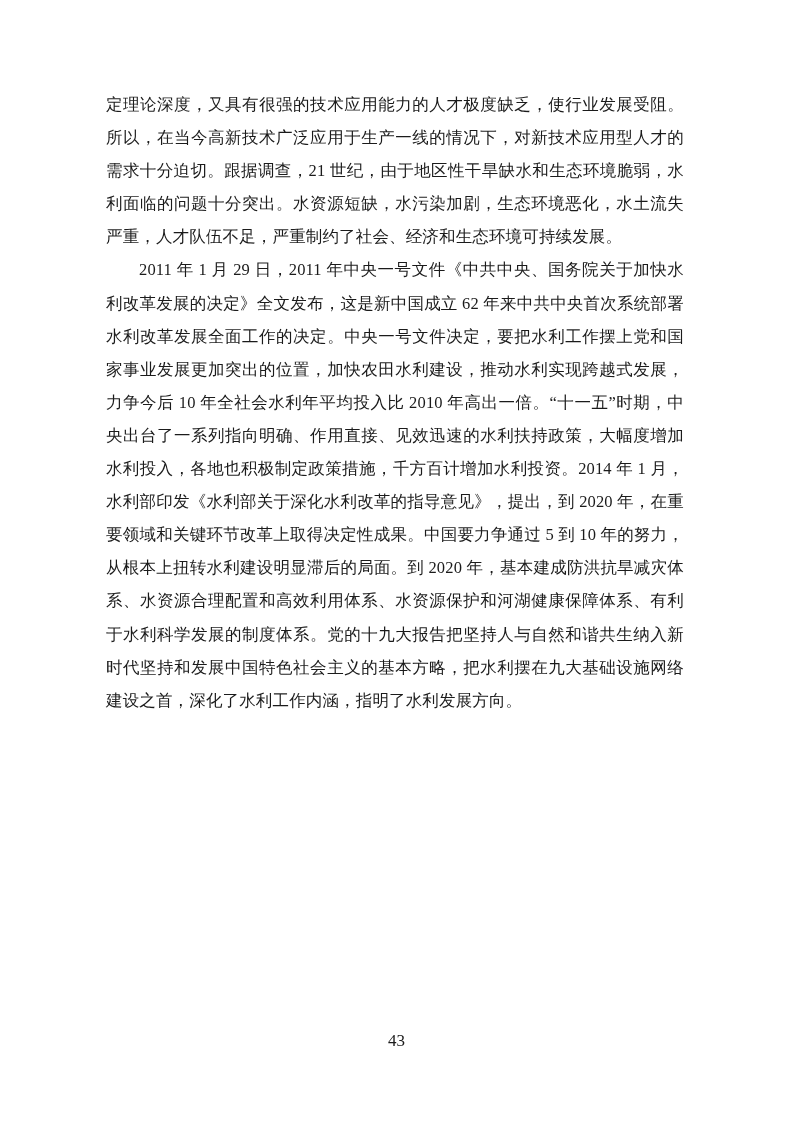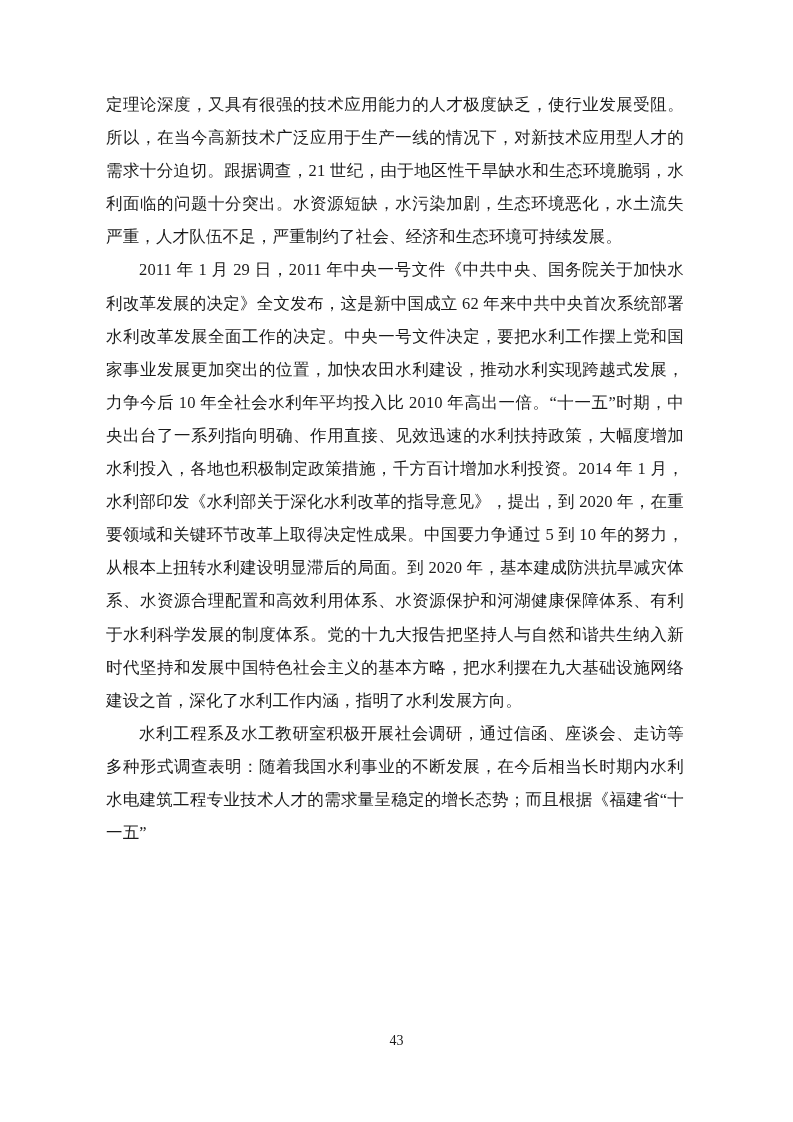--- a/index.html
+++ b/index.html
@@ -39,29 +39,28 @@
     text-indent: 0;
   }
   .footer {
     position: absolute;
     top: 1031px;
     left: 0;
     width: 100%;
     text-align: center;
   }
   .page-number {
-    font-size: 14px;
+    font-size: 17px;
     color: #1b1b1b;
   }
 </style>
 </head>
 <body>
 
 <div class="page">
   <div class="content">
     <p class="para no-indent">定理论深度，又具有很强的技术应用能力的人才极度缺乏，使行业发展受阻。所以，在当今高新技术广泛应用于生产一线的情况下，对新技术应用型人才的需求十分迫切。跟据调查，21 世纪，由于地区性干旱缺水和生态环境脆弱，水利面临的问题十分突出。水资源短缺，水污染加剧，生态环境恶化，水土流失严重，人才队伍不足，严重制约了社会、经济和生态环境可持续发展。</p>
     <p class="para">2011 年 1 月 29 日，2011 年中央一号文件《中共中央、国务院关于加快水利改革发展的决定》全文发布，这是新中国成立 62 年来中共中央首次系统部署水利改革发展全面工作的决定。中央一号文件决定，要把水利工作摆上党和国家事业发展更加突出的位置，加快农田水利建设，推动水利实现跨越式发展，力争今后 10 年全社会水利年平均投入比 2010 年高出一倍。“十一五”时期，中央出台了一系列指向明确、作用直接、见效迅速的水利扶持政策，大幅度增加水利投入，各地也积极制定政策措施，千方百计增加水利投资。2014 年 1 月，水利部印发《水利部关于深化水利改革的指导意见》，提出，到 2020 年，在重要领域和关键环节改革上取得决定性成果。中国要力争通过 5 到 10 年的努力，从根本上扭转水利建设明显滞后的局面。到 2020 年，基本建成防洪抗旱减灾体系、水资源合理配置和高效利用体系、水资源保护和河湖健康保障体系、有利于水利科学发展的制度体系。党的十九大报告把坚持人与自然和谐共生纳入新时代坚持和发展中国特色社会主义的基本方略，把水利摆在九大基础设施网络建设之首，深化了水利工作内涵，指明了水利发展方向。</p>
-    <p class="para">水利工程系及水工教研室积极开展社会调研，通过信函、座谈会、走访等多种形式调查表明：随着我国水利事业的不断发展，在今后相当长时期内水利水电建筑工程专业技术人才的需求量呈稳定的增长态势；而且根据《福建省“十一五”</p>
   </div>
   <div class="footer">
     <span class="page-number">43</span>
   </div>
 </div>
 
 </body></html>

